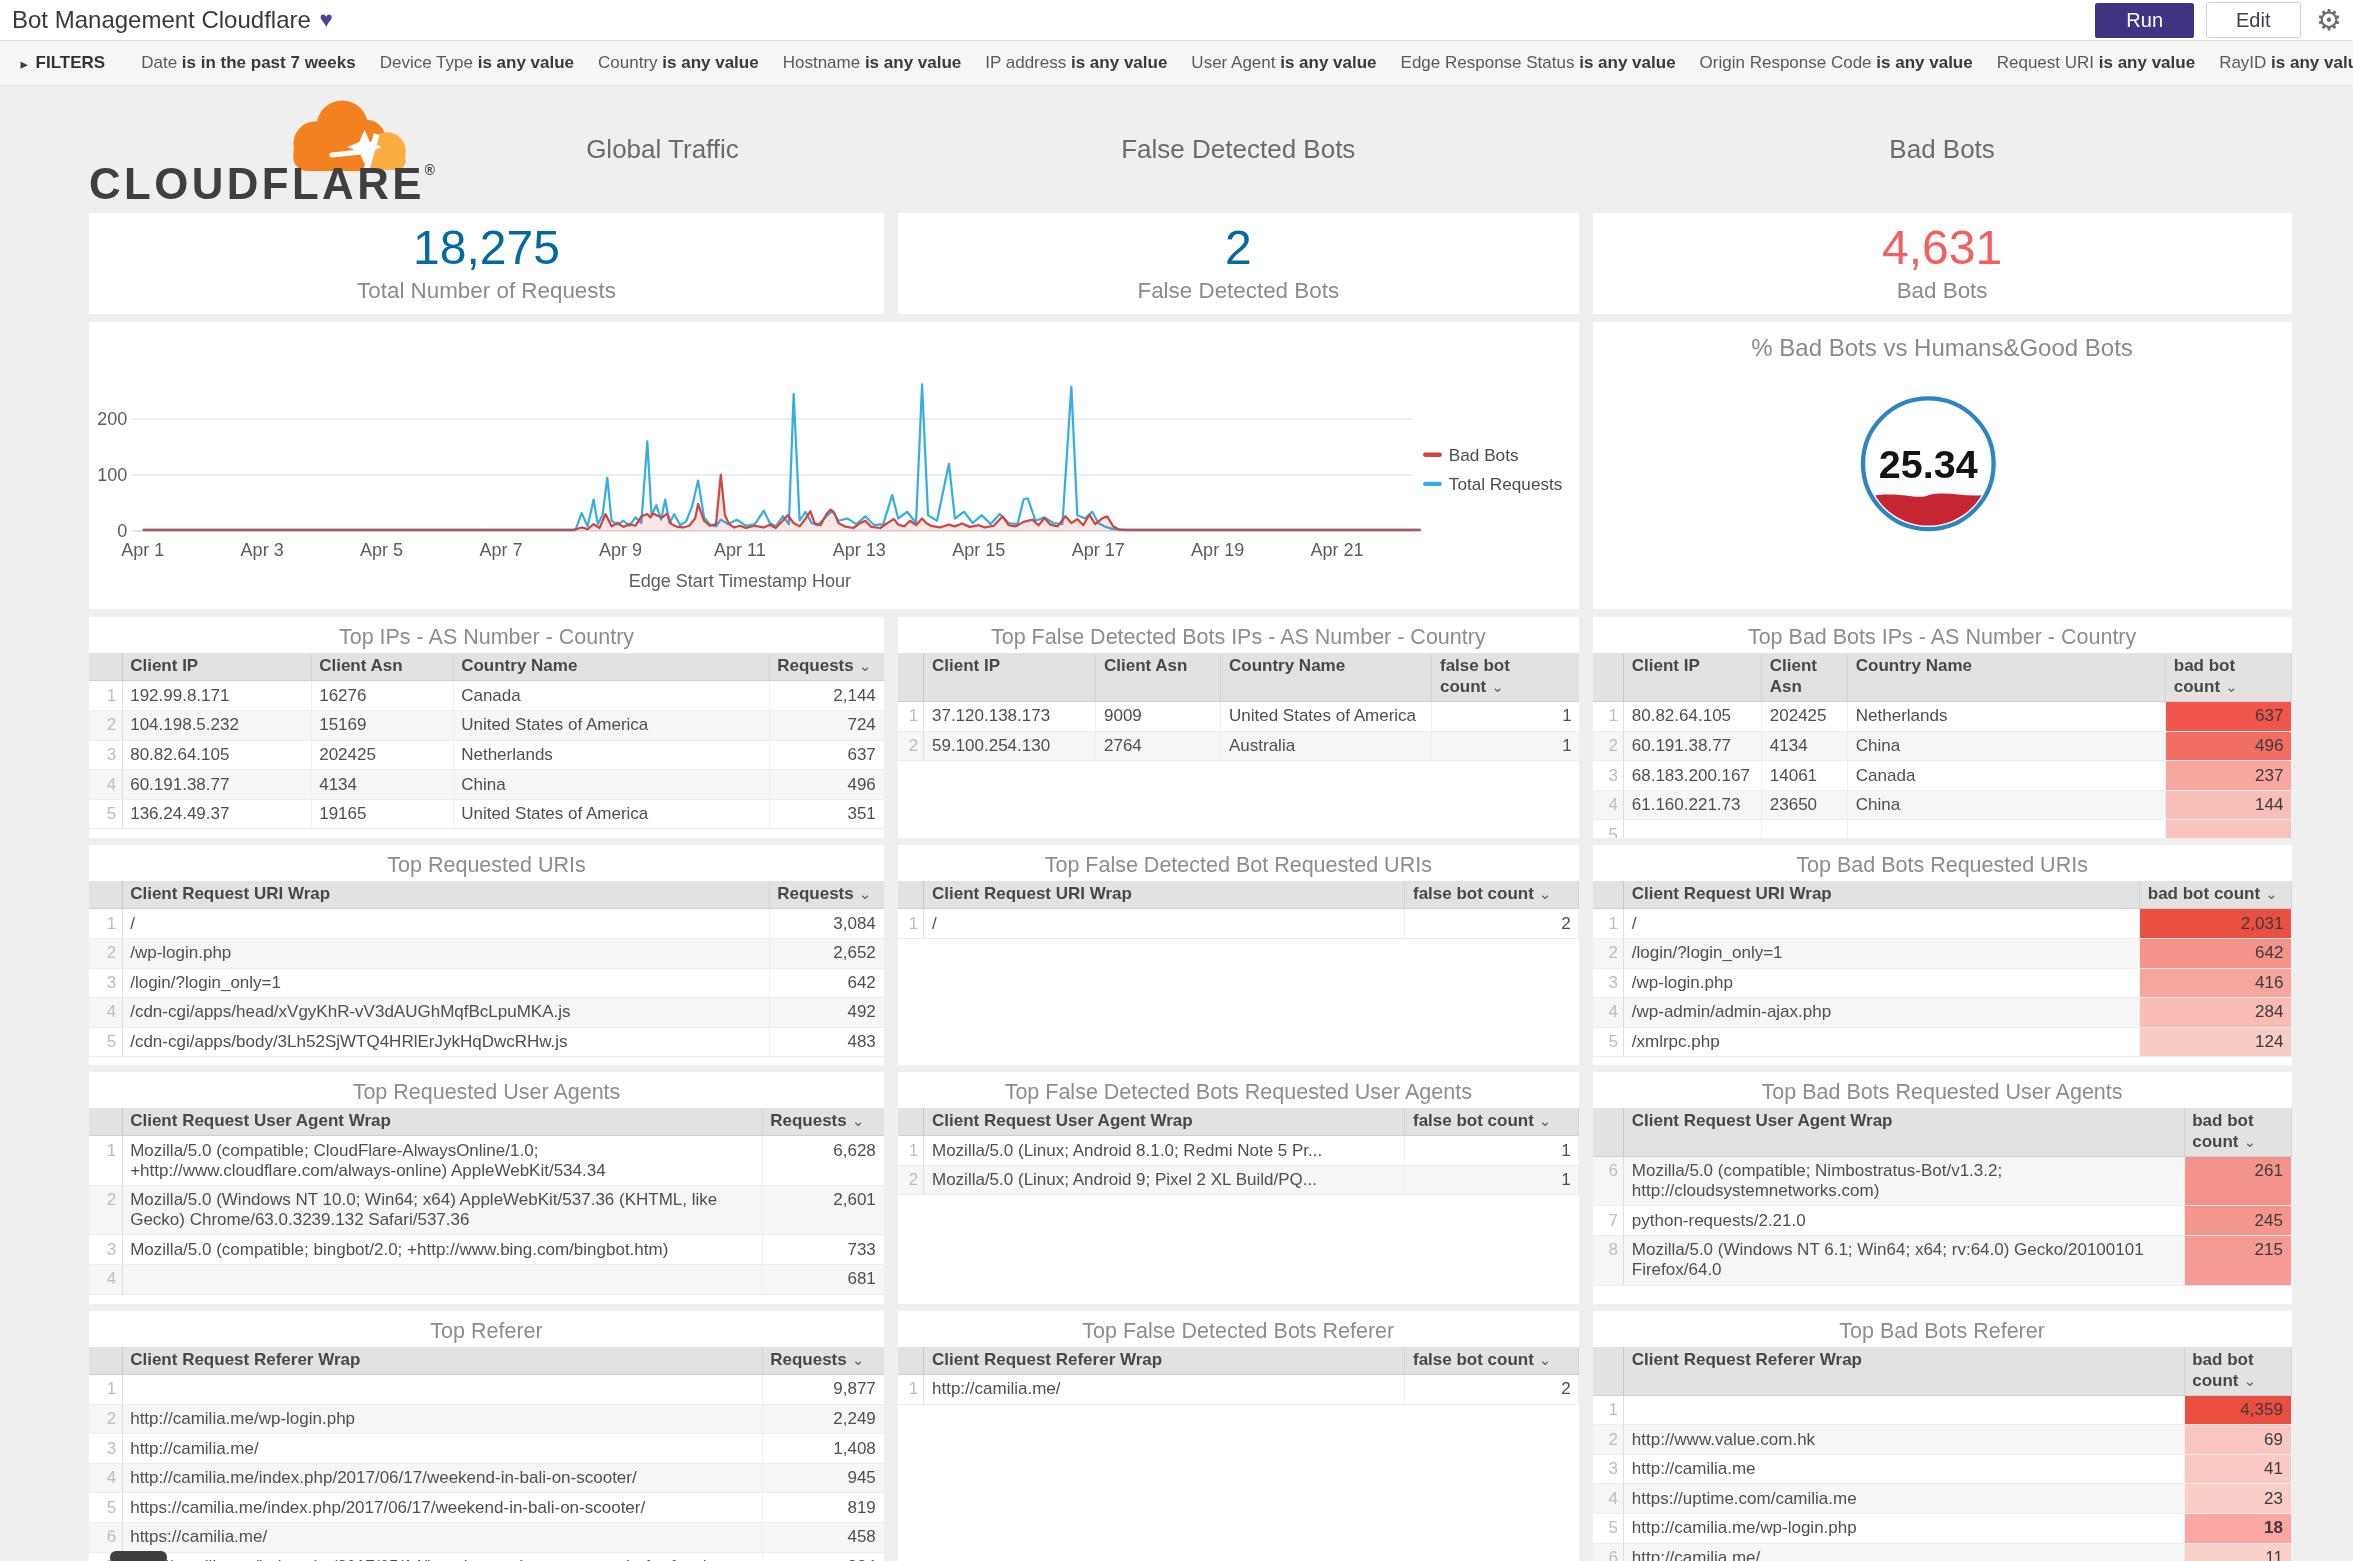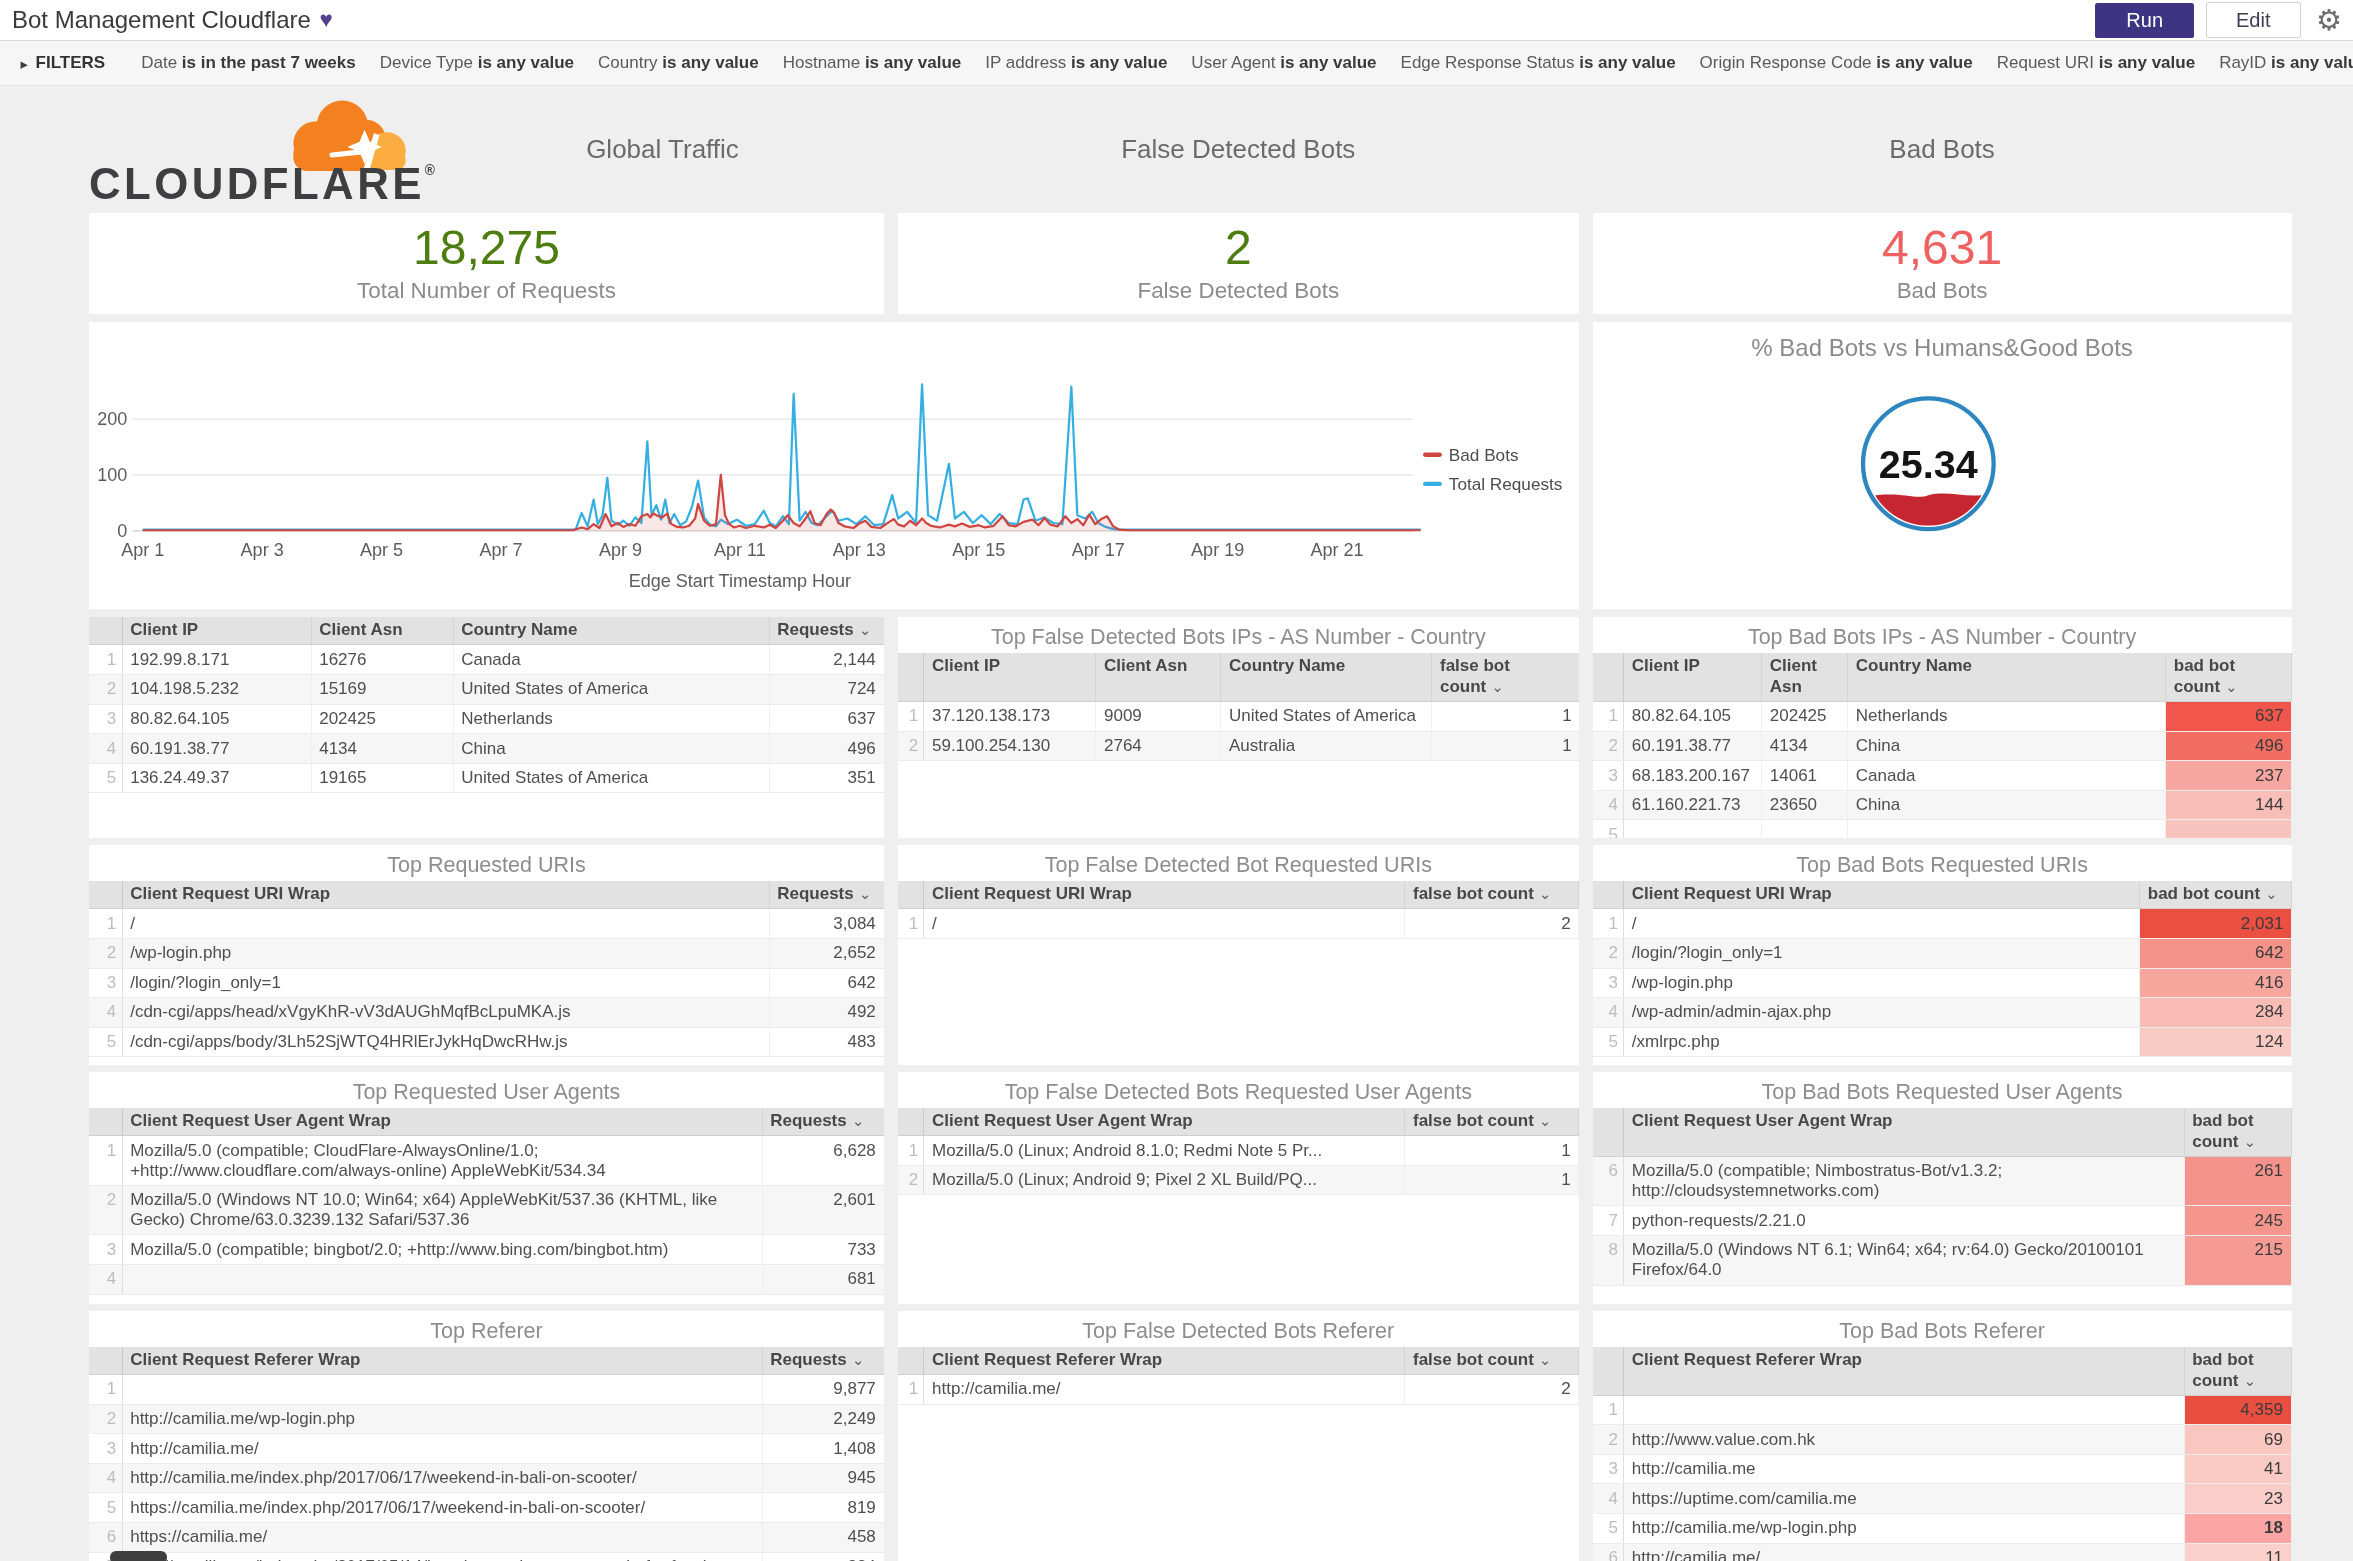--- a/index.html
+++ b/index.html
@@ -33,21 +33,21 @@
   .row{display:grid;grid-template-columns:795px 681px 699px;gap:13.8px;}
   .header-row{height:120px;margin:3.4px 0;}
   .hdr-col{display:flex;align-items:center;}
   .hdr-col.center{justify-content:center;}
   .hdr-title{font-size:26px;color:#6b6b6b;text-align:center;flex:1;}
   .hdr-col.center .hdr-title{flex:none;}
 
   .kpi-row{margin-bottom:8.6px;}
   .kpi{background:#fff;height:101px;display:flex;flex-direction:column;
        align-items:center;justify-content:center;}
-  .kpi-value{font-size:48px;color:#4d7c0f;line-height:1.05;}
+  .kpi-value{font-size:48px;color:#0369a1;line-height:1.05;}
   .kpi-label{font-size:22.4px;color:#8b8b8b;margin-top:4.3px;}
   .kpi-red .kpi-value{color:#ef6161;}
 
   .viz-row{margin-bottom:7.7px;height:287px;}
   .chart-tile{grid-column:1/3;background:#fff;position:relative;}
   .gauge-tile{background:#fff;position:relative;}
   .chart-title,.gauge-title{position:absolute;top:12px;left:0;right:0;
        text-align:center;font-size:24px;color:#8a8a8a;}
   .viz-svg{position:absolute;left:0;top:0;}
 
@@ -178,20 +178,21 @@
           </defs>
           <circle cx="390" cy="165" r="76" fill="#ffffff" stroke="#2e86c1" stroke-width="5"></circle>
           <path d="M318 203.5104 C354 195.5104,375.6 207.5104,390 201.5104 C415.2 195.5104,436.8 206.5104,462 199.5104 L462 237 L318 237 Z" fill="#c62631" clip-path="url(#gclip)"></path>
           <text x="390" y="181" text-anchor="middle" font-size="46" font-weight="600" fill="#141414">25.34</text>
         </svg>
     </div>
   </div>
 
   <div class="row t-row r-ip">
     <div class="tile">
+        <div class="tile-title">Top IPs - AS Number - Country</div>
         <table class="tbl">
           <colgroup>
             <col style="width: 33px;">
             <col style="width: 189px;">
             <col style="width: 142px;">
             <col style="width: 316px;">
             <col style="width: 115px;">
           </colgroup>
           <thead>
             <tr>

